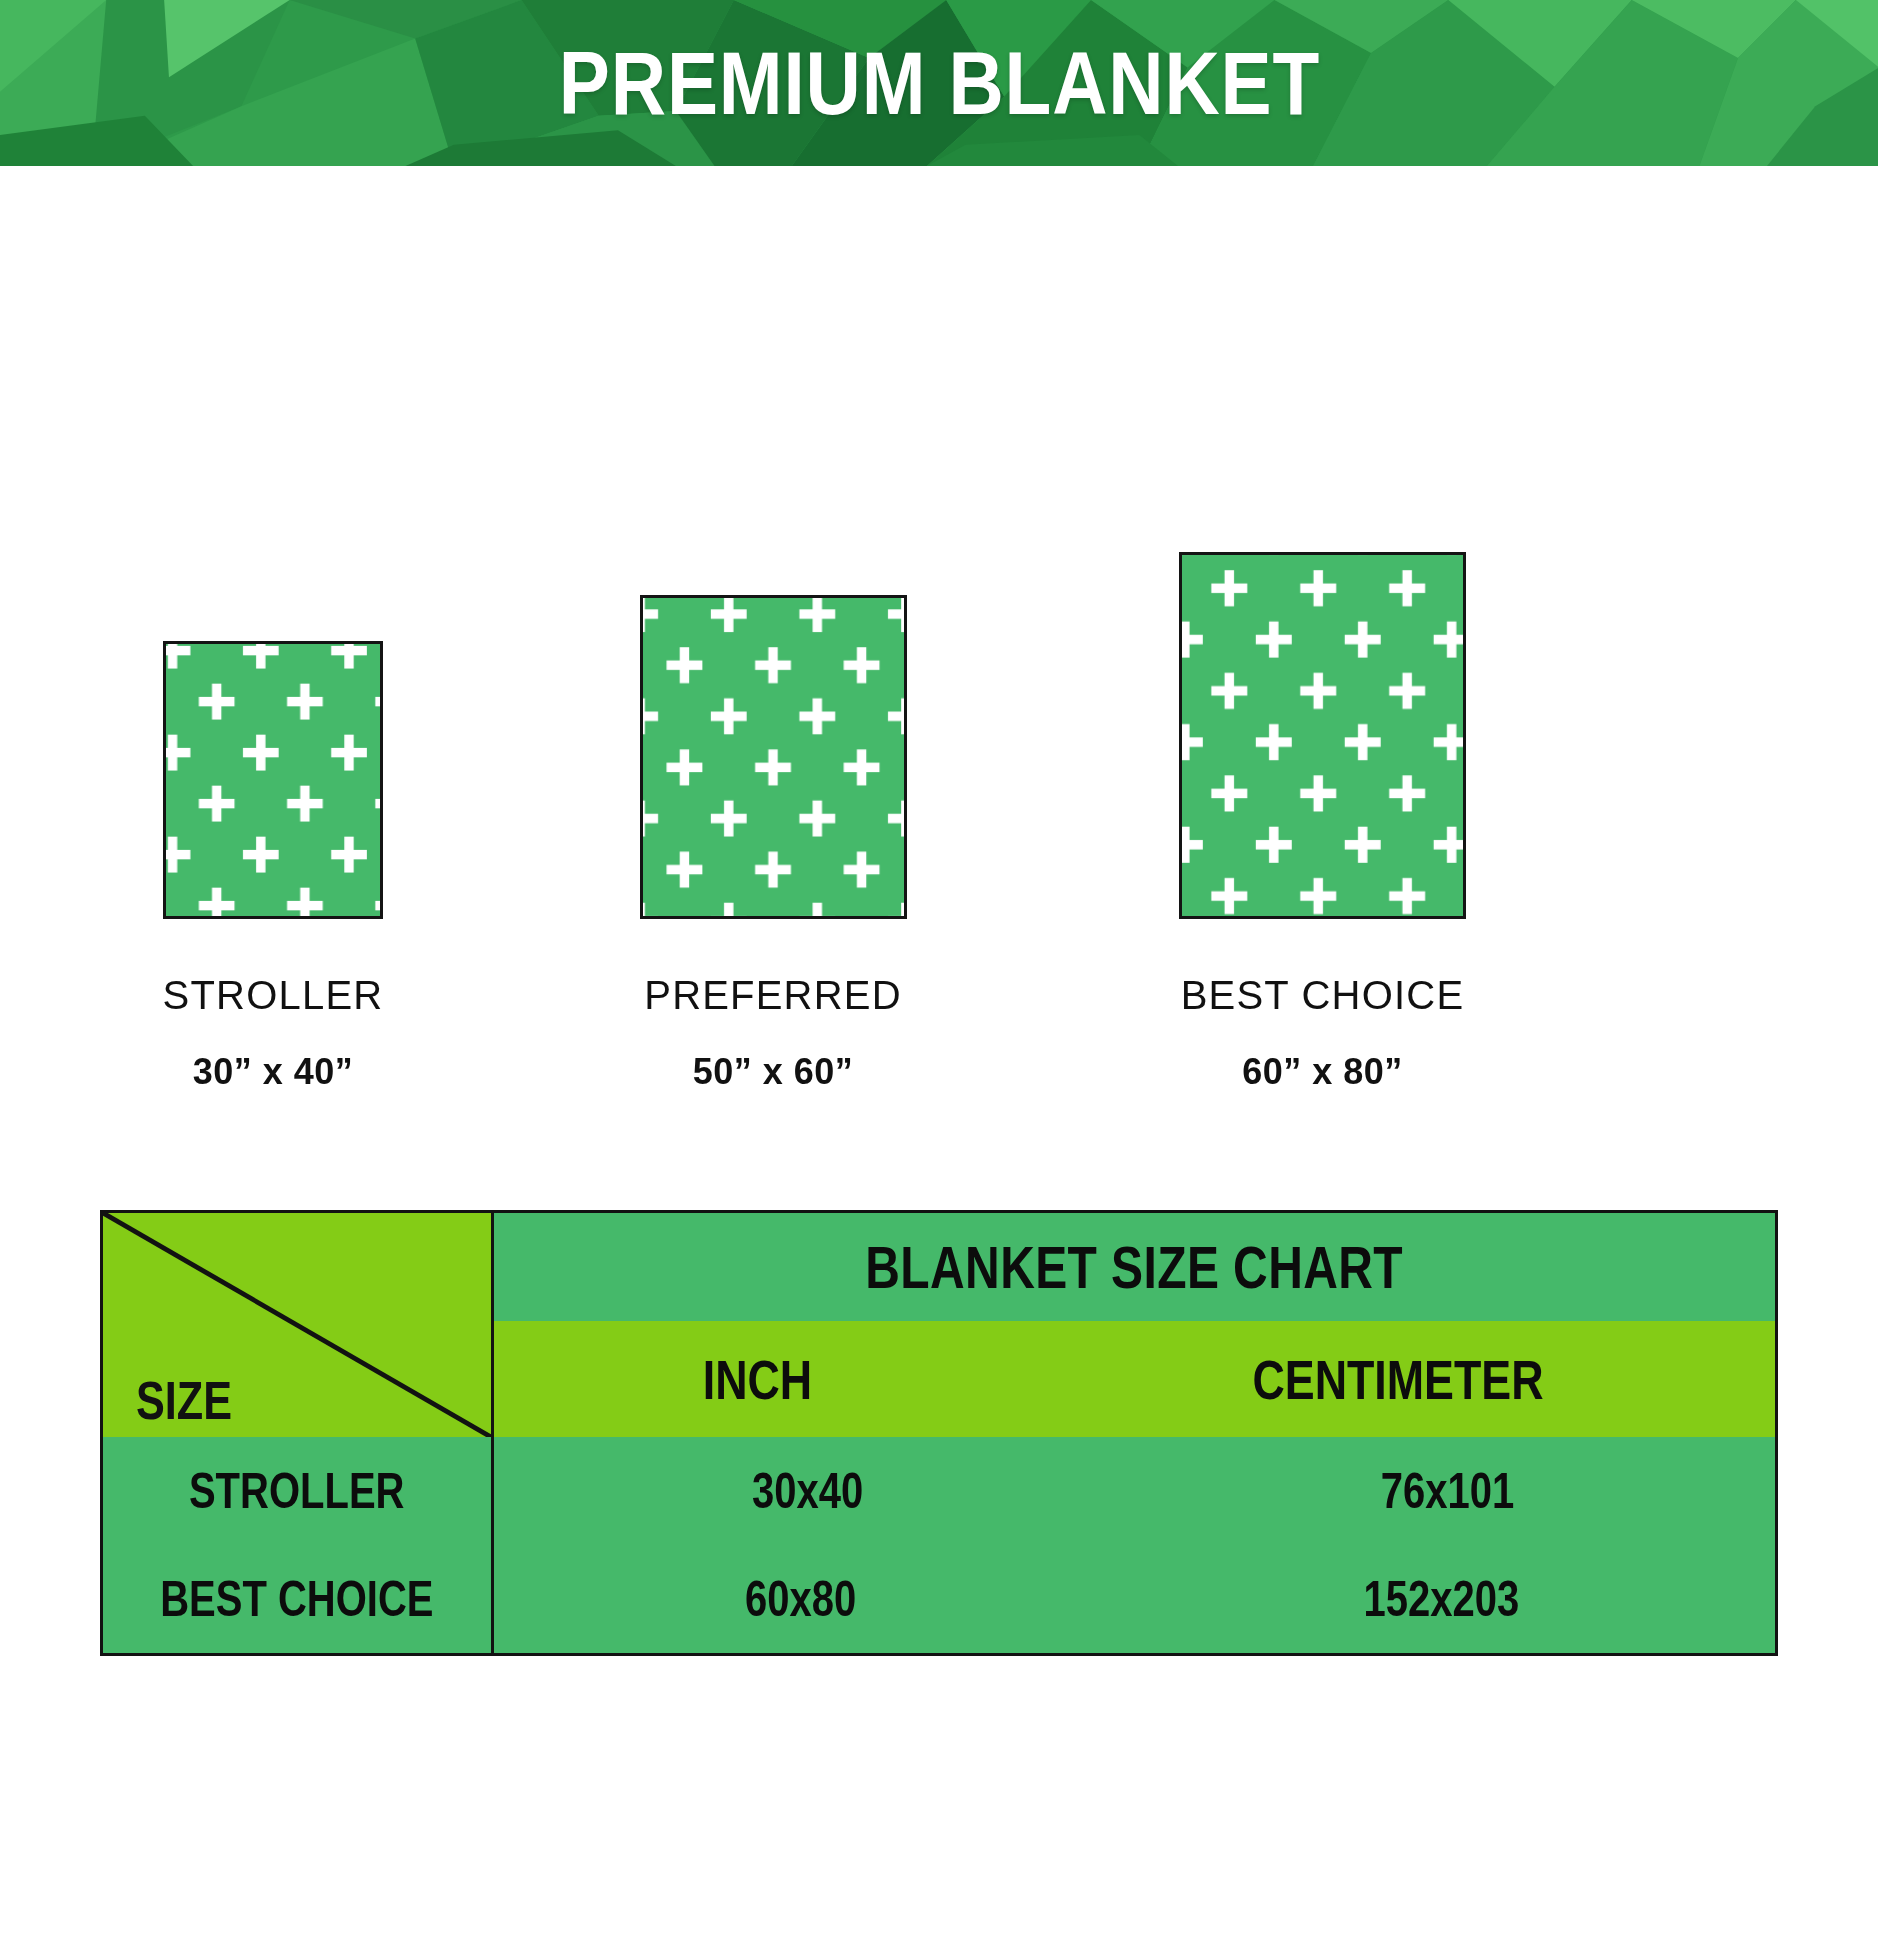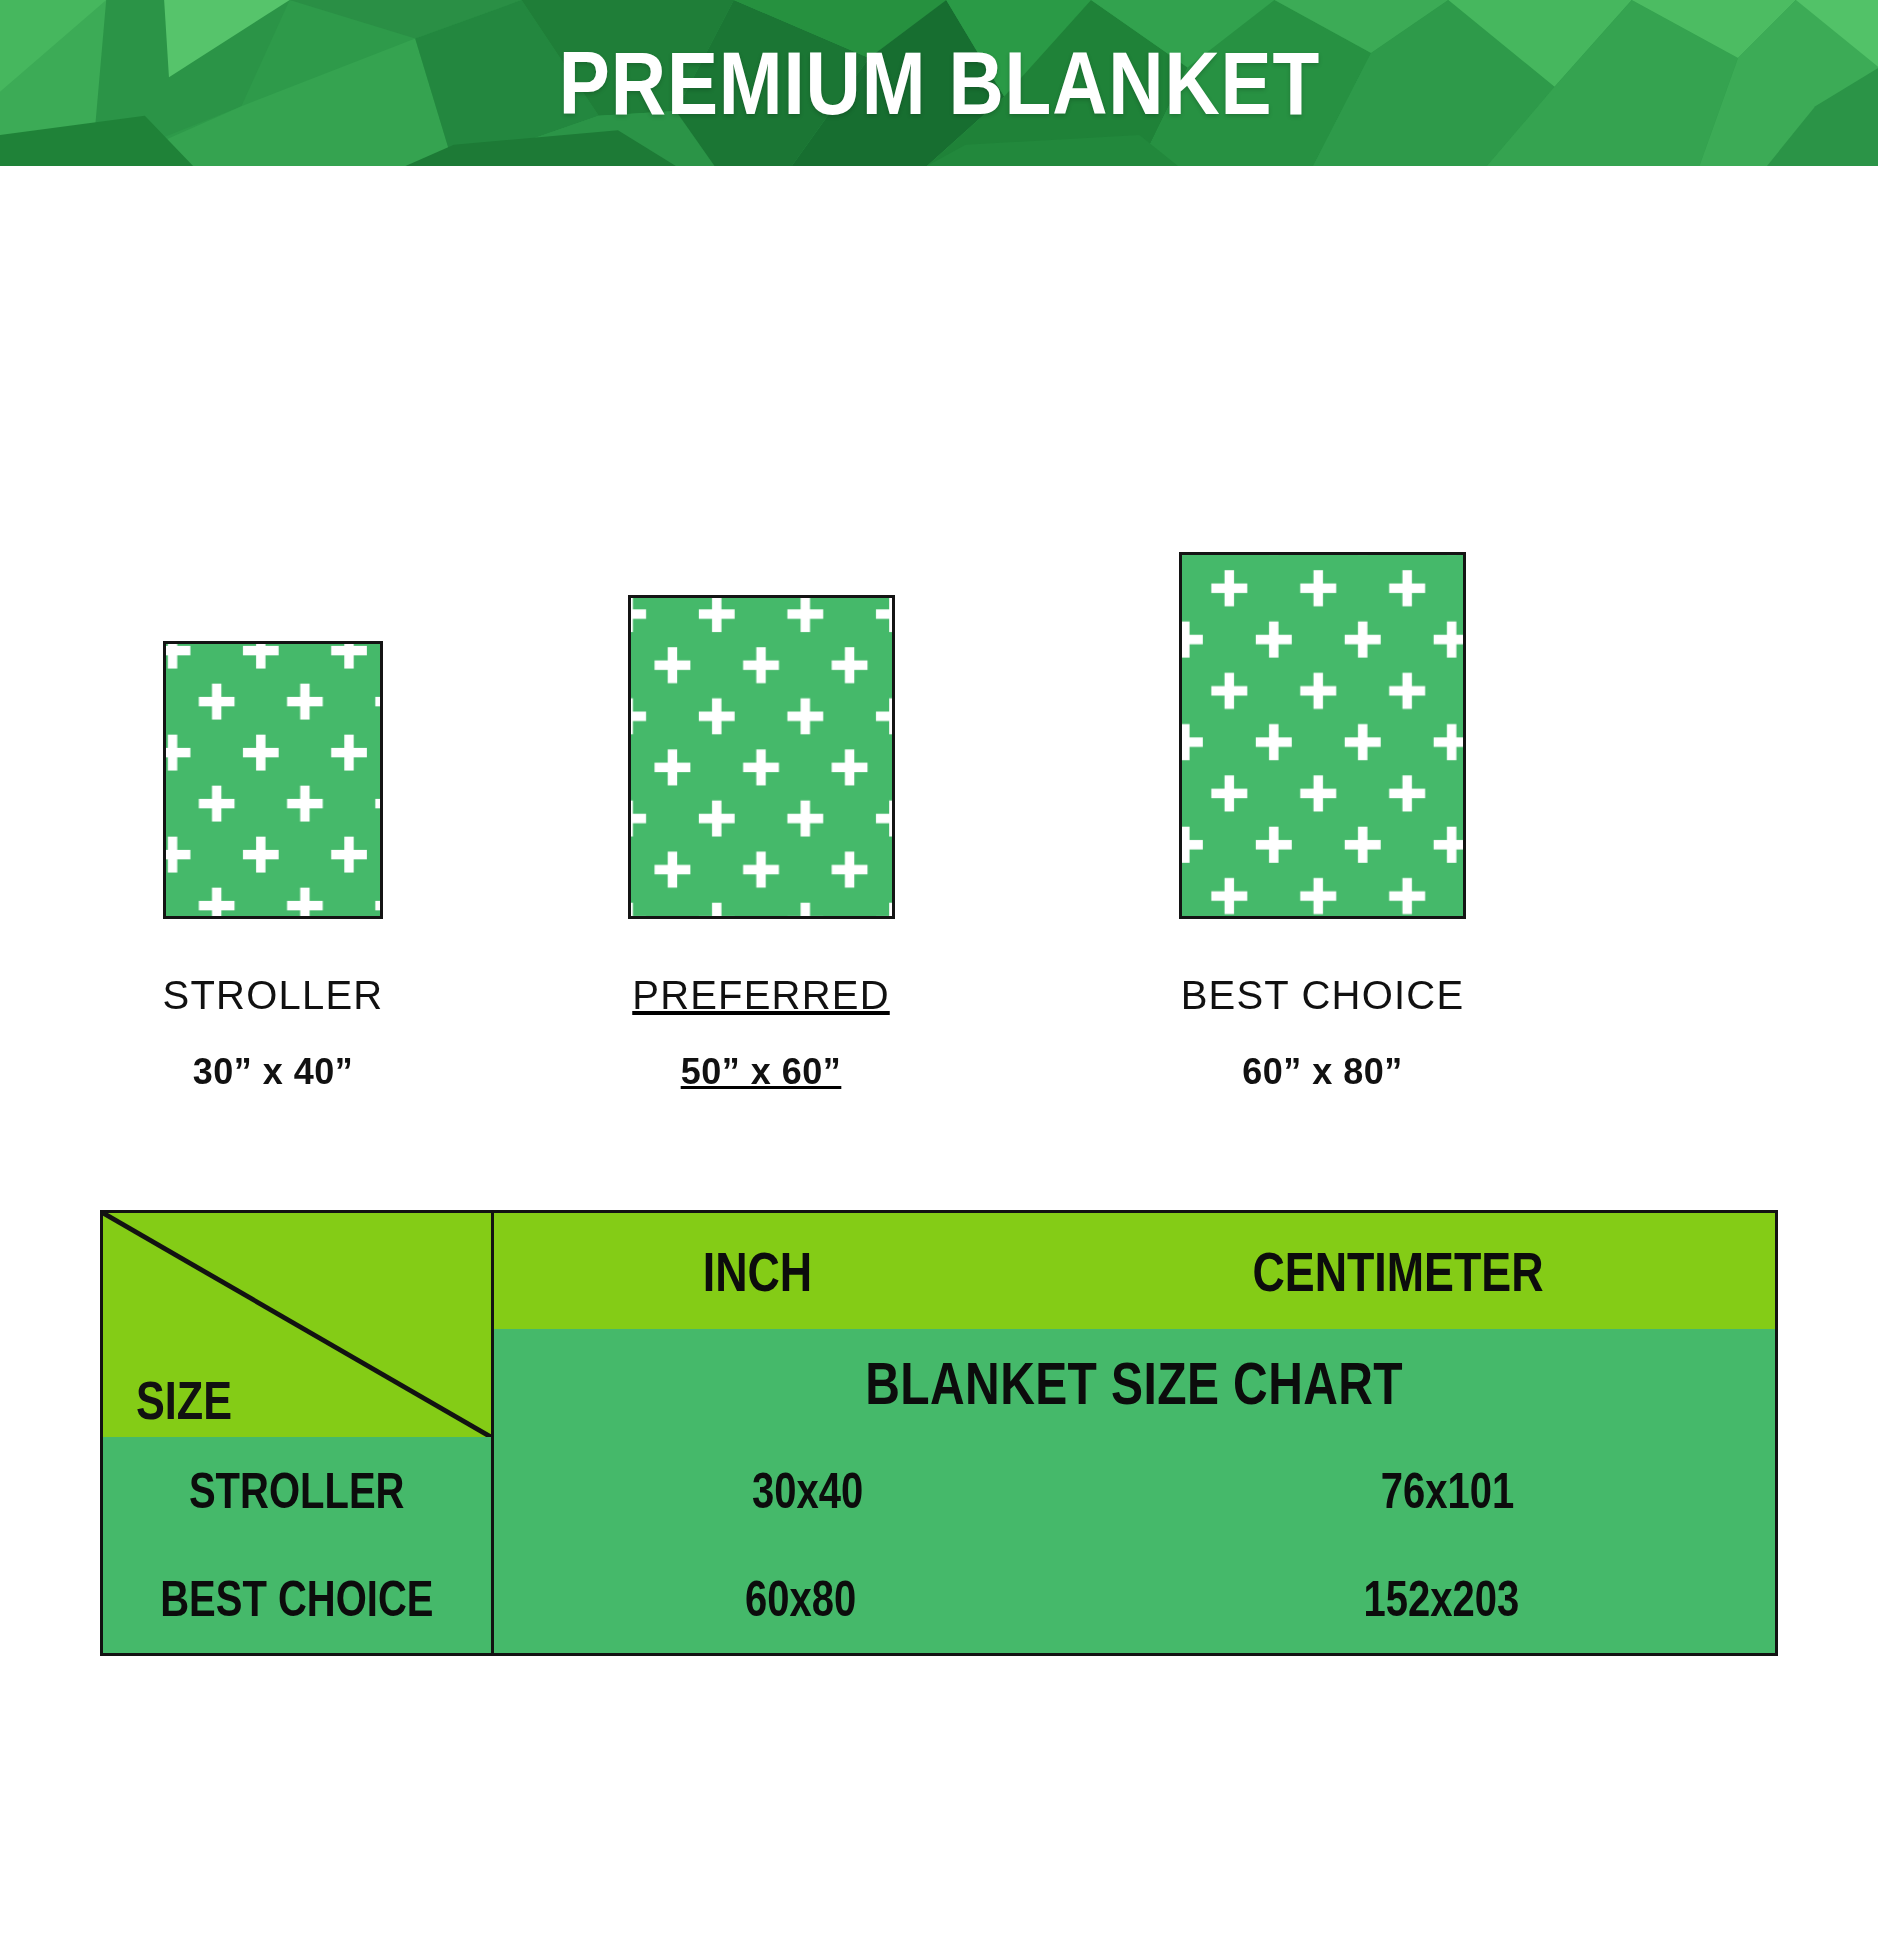--- a/index.html
+++ b/index.html
@@ -100,21 +100,21 @@
     font-weight: bold;
     color: #111111;
     letter-spacing: 0.5px;
     margin-top: 33px;
     text-align: center;
     white-space: nowrap;
   }
 
   
   #col-0 { left: 56px;   width: 434px; }
-  #col-1 { left: 505px;  width: 512px; text-decoration: underline; }
+  #col-1 { left: 517px;  width: 512px; }
   #col-2 { left: 1052px; width: 541px; }
 
   #box-0 { width: 220px; height: 278px; }
   #box-1 { width: 267px; height: 324px; }
   #box-2 { width: 287px; height: 367px; }
 
   
   .size-table {
     position: absolute;
     left: 100px;
@@ -329,33 +329,33 @@
 <div class="size-table">
 
   <div class="trow">
     <div class="cell-size-col corner-cell bg-mint" style="height:224px;">
       <svg class="corner-diag" viewBox="0 0 401 232" preserveAspectRatio="none">
         <line x1="0" y1="0" x2="401" y2="232" stroke="#121212" stroke-width="5"></line>
       </svg>
       <div class="corner-label">SIZE</div>
     </div>
     <div style="flex:1 1 auto; display:flex; flex-direction:column;">
+      <div class="trow row-title bg-green">
+        <div class="cell-title-span">
+          <span class="tbl-title-text">BLANKET SIZE CHART</span>
+        </div>
+      </div>
       <div class="trow row-head bg-mint">
         <div class="cell-inch-col">
           <span class="tbl-head-text">INCH</span>
         </div>
         <div class="cell-cm-col">
           <span class="tbl-head-text">CENTIMETER</span>
         </div>
       </div>
-      <div class="trow row-title bg-green">
-        <div class="cell-title-span">
-          <span class="tbl-title-text">BLANKET SIZE CHART</span>
-        </div>
-      </div>
     </div>
   </div>
 
   <div class="trow row-data bg-green">
     <div class="cell-size-col">
       <span class="tbl-rowname-text">STROLLER</span>
     </div>
     <div class="cell-inch-col">
       <span class="tbl-val-text">30x40</span>
     </div>

